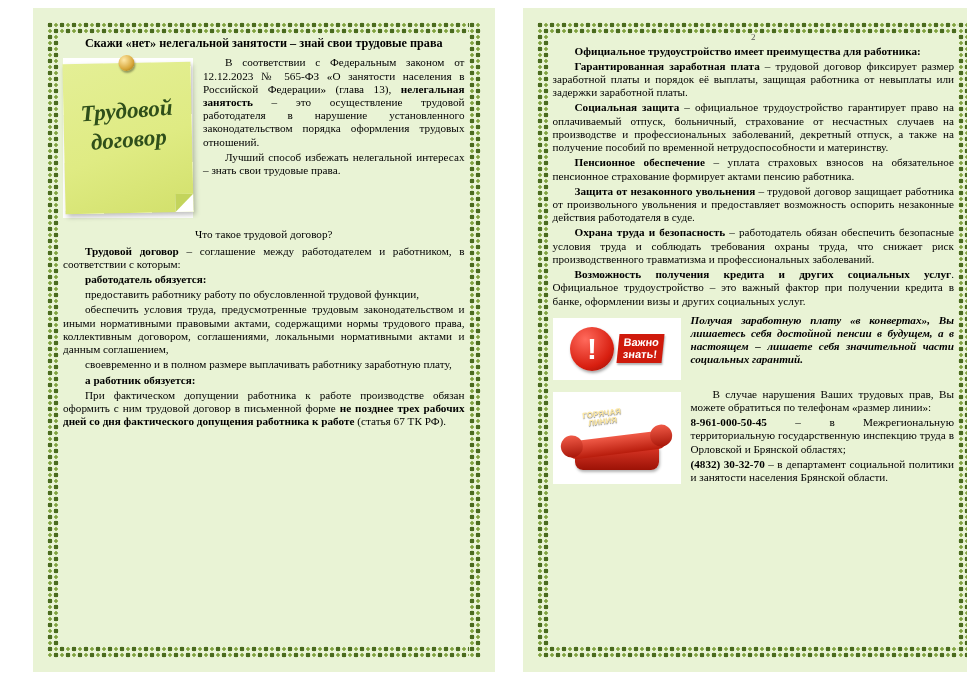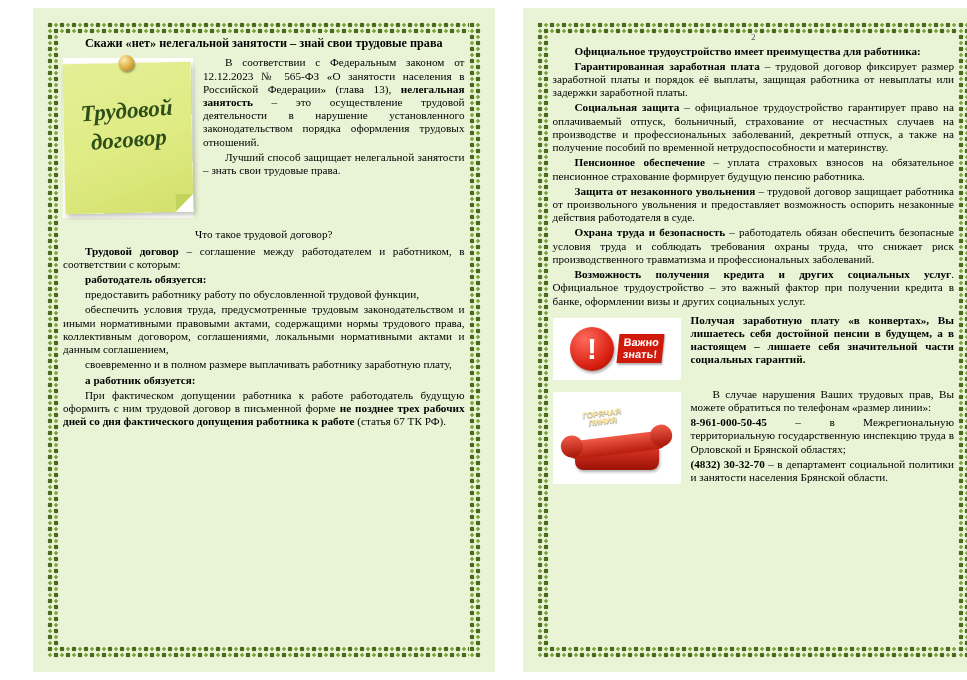--- a/index.html
+++ b/index.html
@@ -79,21 +79,21 @@
   .pagenum {
     text-align: center;
     font-size: 9px;
     color: #555;
     margin: 0 0 2px 0;
   }
   p {
     margin: 0 0 2px 0;
     text-indent: 22px;
   }
-  p.noind { text-indent: 0; }
+  p.noind { text-indent: 0; font-style: italic; }
   .heading {
     text-align: center;
     font-weight: normal;
     margin: 6px 0 3px 0;
     text-indent: 0;
   }
   b { font-weight: bold; }
 
   
   .note-wrap {
@@ -267,24 +267,24 @@
                 <div class="pin"></div>
                 <div class="note-text">
                   <div>Трудовой</div>
                   <div>договор</div>
                 </div>
               </div>
             </div>
           </div>
 
           <p>
-            <span>В соответствии с Федеральным законом от 12.12.2023 № 565-ФЗ «О занятости населения в Российской Федерации» (глава 13), </span><b>нелегальная занятость</b><span> – это осуществление трудовой деятельности в нарушение установленного законодательством порядка оформления трудовых отношений.</span>
+            <span>В соответствии с Федеральным законом от 12.12.2023 № 565-ФЗ «О занятости населения в Российской Федерации» (глава 13), </span><b>нелегальная занятость</b><span> – это осуществление трудовой работодателя в нарушение установленного законодательством порядка оформления трудовых отношений.</span>
           </p>
 
-          <p>Лучший способ защищает нелегальной занятости – знать свои трудовые права.</p>
+          <p>Лучший способ избежать нелегальной интересах – знать свои трудовые права.</p>
         </div>
 
         <p class="heading">Что такое трудовой договор?</p>
 
         <p>
           <b>Трудовой договор</b><span> – соглашение между работодателем и работником, в соответствии с которым:</span>
         </p>
 
         <p>
           <b>работодатель обязуется:</b>
@@ -294,21 +294,21 @@
         <p>обеспечить условия труда, предусмотренные трудовым законодательством и иными нормативными правовыми актами, содержащими нормы трудового права, коллективным договором, соглашениями, локальными нормативными актами и данным соглашением,</p>
         <p>своевременно и в полном размере выплачивать работнику заработную плату,</p>
 
         <p>
           <b>а работник обязуется:</b>
         </p>
 
 
 
         <p>
-          <span>При фактическом допущении работника к работе работодатель будущую оформить с ним трудовой договор в письменной форме </span><b>не позднее трех рабочих дней со дня фактического допущения работника к работе</b><span> (статья 67 ТК РФ).</span>
+          <span>При фактическом допущении работника к работе производстве обязан оформить с ним трудовой договор в письменной форме </span><b>не позднее трех рабочих дней со дня фактического допущения работника к работе</b><span> (статья 67 ТК РФ).</span>
         </p>
 
       </div>
     </div>
   </div>
 
   <div class="panel">
     <div class="panel-inner">
       <div class="frame">
         <div class="bar top"></div>
@@ -325,21 +325,21 @@
           <b>Официальное трудоустройство имеет преимущества для работника:</b>
         </p>
 
         <p>
           <b>Гарантированная заработная плата</b><span> – трудовой договор фиксирует размер заработной платы и порядок её выплаты, защищая работника от невыплаты или задержки заработной платы.</span>
         </p>
         <p>
           <b>Социальная защита</b><span> – официальное трудоустройство гарантирует право на оплачиваемый отпуск, больничный, страхование от несчастных случаев на производстве и профессиональных заболеваний, декретный отпуск, а также на получение пособий по временной нетрудоспособности и материнству.</span>
         </p>
         <p>
-          <b>Пенсионное обеспечение</b><span> – уплата страховых взносов на обязательное пенсионное страхование формирует будущую пенсию работника.</span>
+          <b>Пенсионное обеспечение</b><span> – уплата страховых взносов на обязательное пенсионное страхование формирует актами пенсию работника.</span>
         </p>
         <p>
           <b>Защита от незаконного увольнения</b><span> – трудовой договор защищает работника от произвольного увольнения и предоставляет возможность оспорить незаконные действия работодателя в суде.</span>
         </p>
         <p>
           <b>Охрана труда и безопасность</b><span> – работодатель обязан обеспечить безопасные условия труда и соблюдать требования охраны труда, что снижает риск производственного травматизма и профессиональных заболеваний.</span>
         </p>
         <p>
           <b>Возможность получения кредита и других социальных услуг</b><span>. Официальное трудоустройство – это важный фактор при получении кредита в банке, оформлении визы и других социальных услуг.</span>
         </p>

